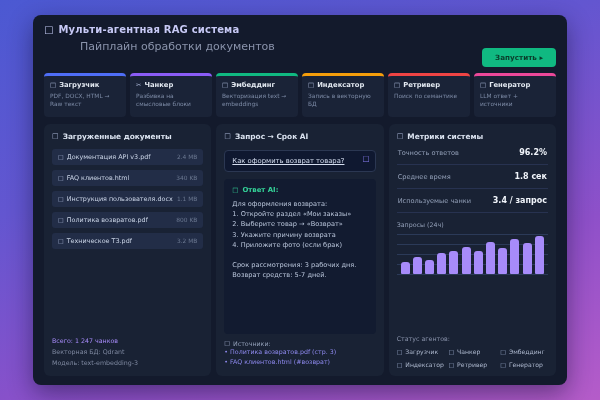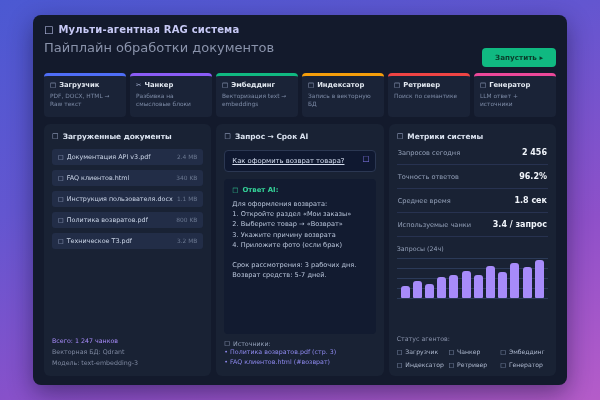--- a/index.html
+++ b/index.html
@@ -3,21 +3,21 @@
 <meta charset="utf-8">
 <style>
   html,body{margin:0;padding:0;}
   body{width:600px;height:400px;font-family:"DejaVu Sans",sans-serif;overflow:hidden;}
   .bg{position:relative;width:600px;height:400px;background:linear-gradient(160deg,#4b59d2 0%,#6356d0 35%,#8e50c9 70%,#b55cc9 100%);}
   .window{position:absolute;left:33px;top:15px;width:534px;height:370px;background:#131a2c;border-radius:8px;padding:9px 11px;box-sizing:border-box;display:flex;flex-direction:column;box-shadow:0 8px 24px rgba(10,10,40,.45);}
   
   .hdr{display:flex;justify-content:space-between;align-items:flex-start;}
   .title-row{display:flex;align-items:center;gap:5px;}
   .app-title{font-size:10px;font-weight:bold;color:#c7c9f5;letter-spacing:.2px;}
-  .subtitle{font-size:13px;color:#8a93ab;margin-top:5px;}
+  .subtitle{font-size:11px;color:#8a93ab;margin-top:5px;margin-left:36px;}
   .tofu{display:inline-block;color:#aab6d6;font-size:8px;line-height:1;}
   .tofu.big{font-size:10px;color:#b9c0e8;}
   .run-btn{background:#10b981;border:none;border-radius:4px;color:#07392а;color:#0a3d2b;font-weight:bold;font-size:7.2px;padding:5px 13px;cursor:pointer;font-family:"DejaVu Sans",sans-serif;margin-top:24px;}
   
   .pipeline{display:flex;gap:4px;margin-top:6px;}
   .stage{flex:1;background:#1a2337;border-top:3px solid #555;border-radius:4px;padding:5px 6px 4px;height:44px;box-sizing:border-box;}
   .stage-title{font-size:6.8px;font-weight:bold;color:#e2e8f0;white-space:nowrap;display:flex;gap:3px;align-items:center;}
   .stage-title .tofu{font-size:6.5px;}
   .stage-desc{font-size:5.9px;color:#7c8aa5;margin-top:3px;line-height:1.4;}
   
@@ -204,24 +204,20 @@
           <a class="source-link">• Политика возвратов.pdf (стр. 3)</a>
           <a class="source-link">• FAQ клиентов.html (#возврат)</a>
         </div>
       </div>
 
       <div class="col">
         <div class="sec-hdr">
             <span class="tofu">□</span>
             <span>Метрики системы</span>
           </div>
-        <div class="metric-row">
-          <span class="metric-label">Запросов сегодня</span>
-          <span class="metric-value">2 456</span>
-        </div>
         <div class="metric-row">
           <span class="metric-label">Точность ответов</span>
           <span class="metric-value">96.2%</span>
         </div>
         <div class="metric-row">
           <span class="metric-label">Среднее время</span>
           <span class="metric-value">1.8 сек</span>
         </div>
         <div class="metric-row">
           <span class="metric-label">Используемые чанки</span>

